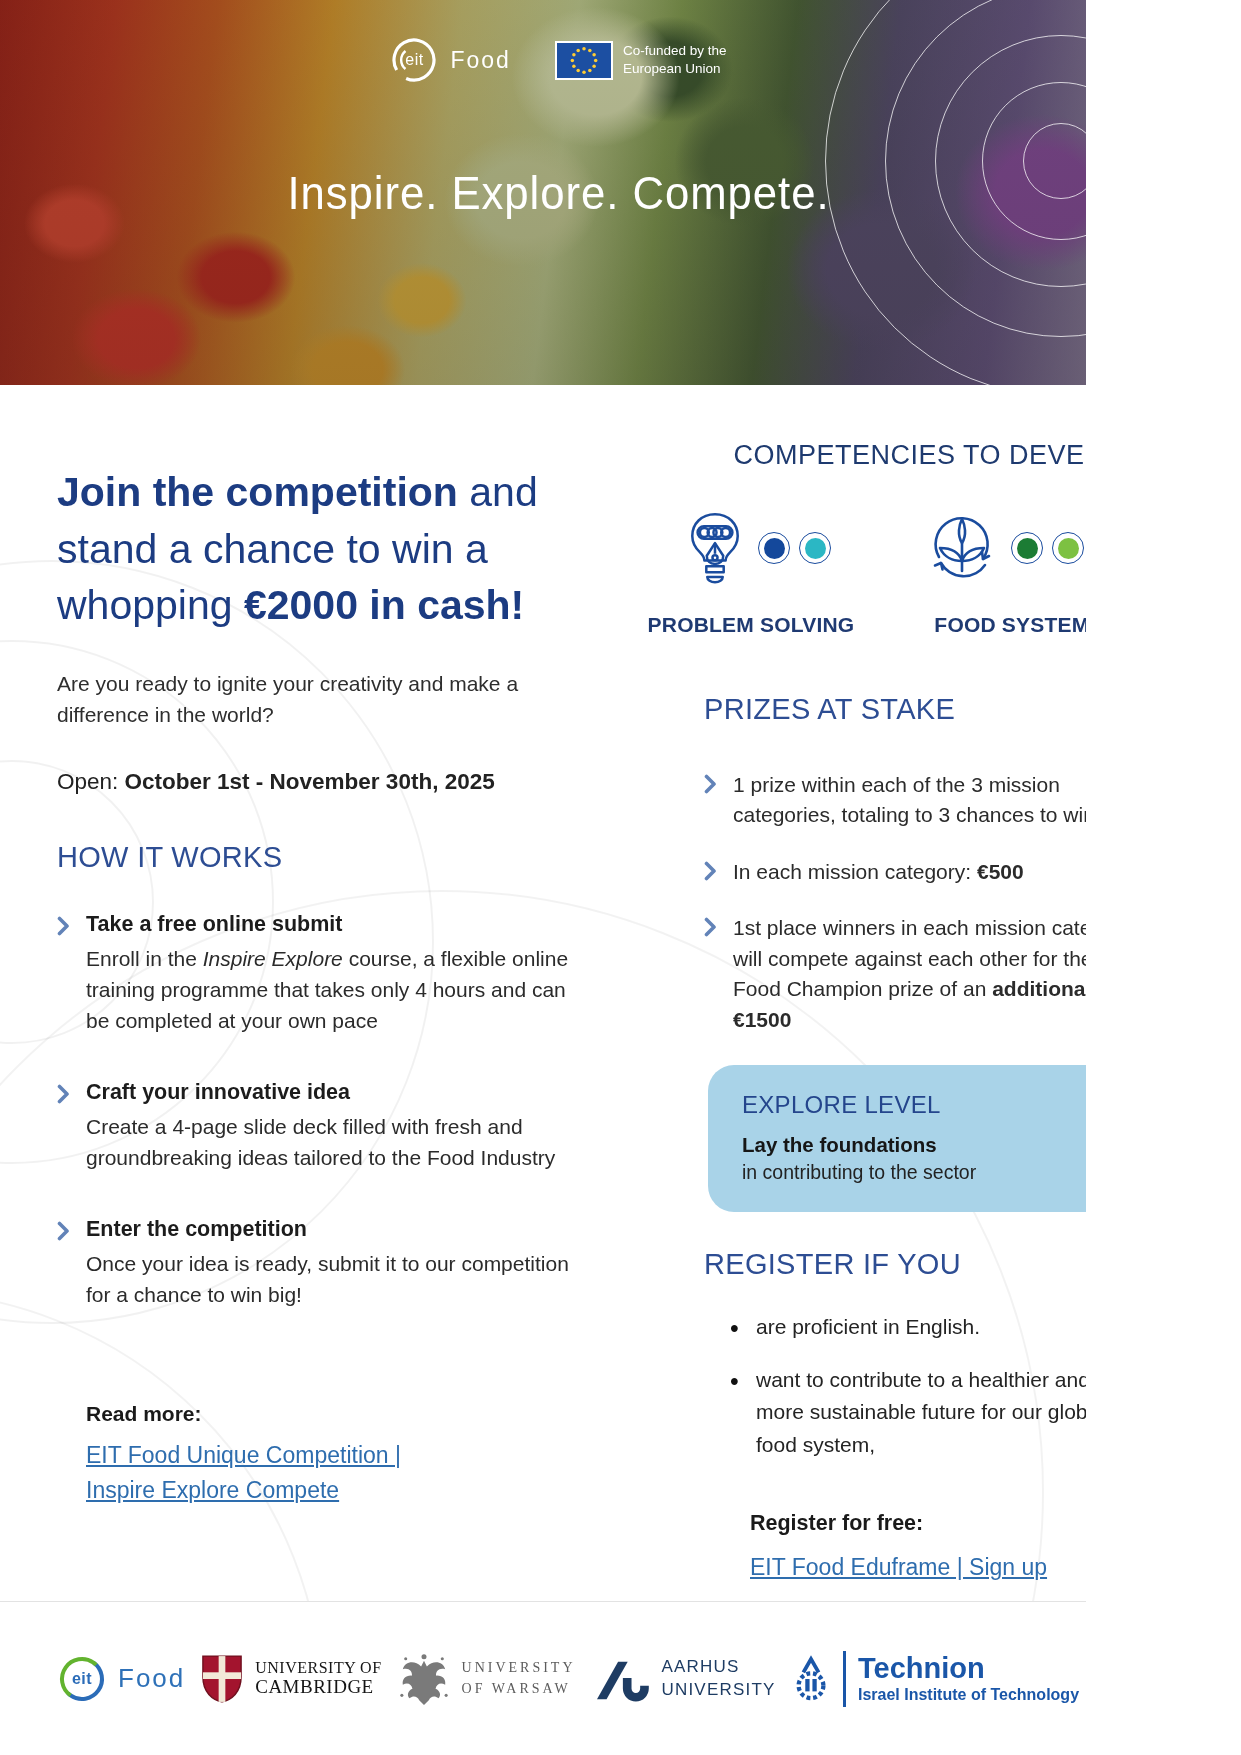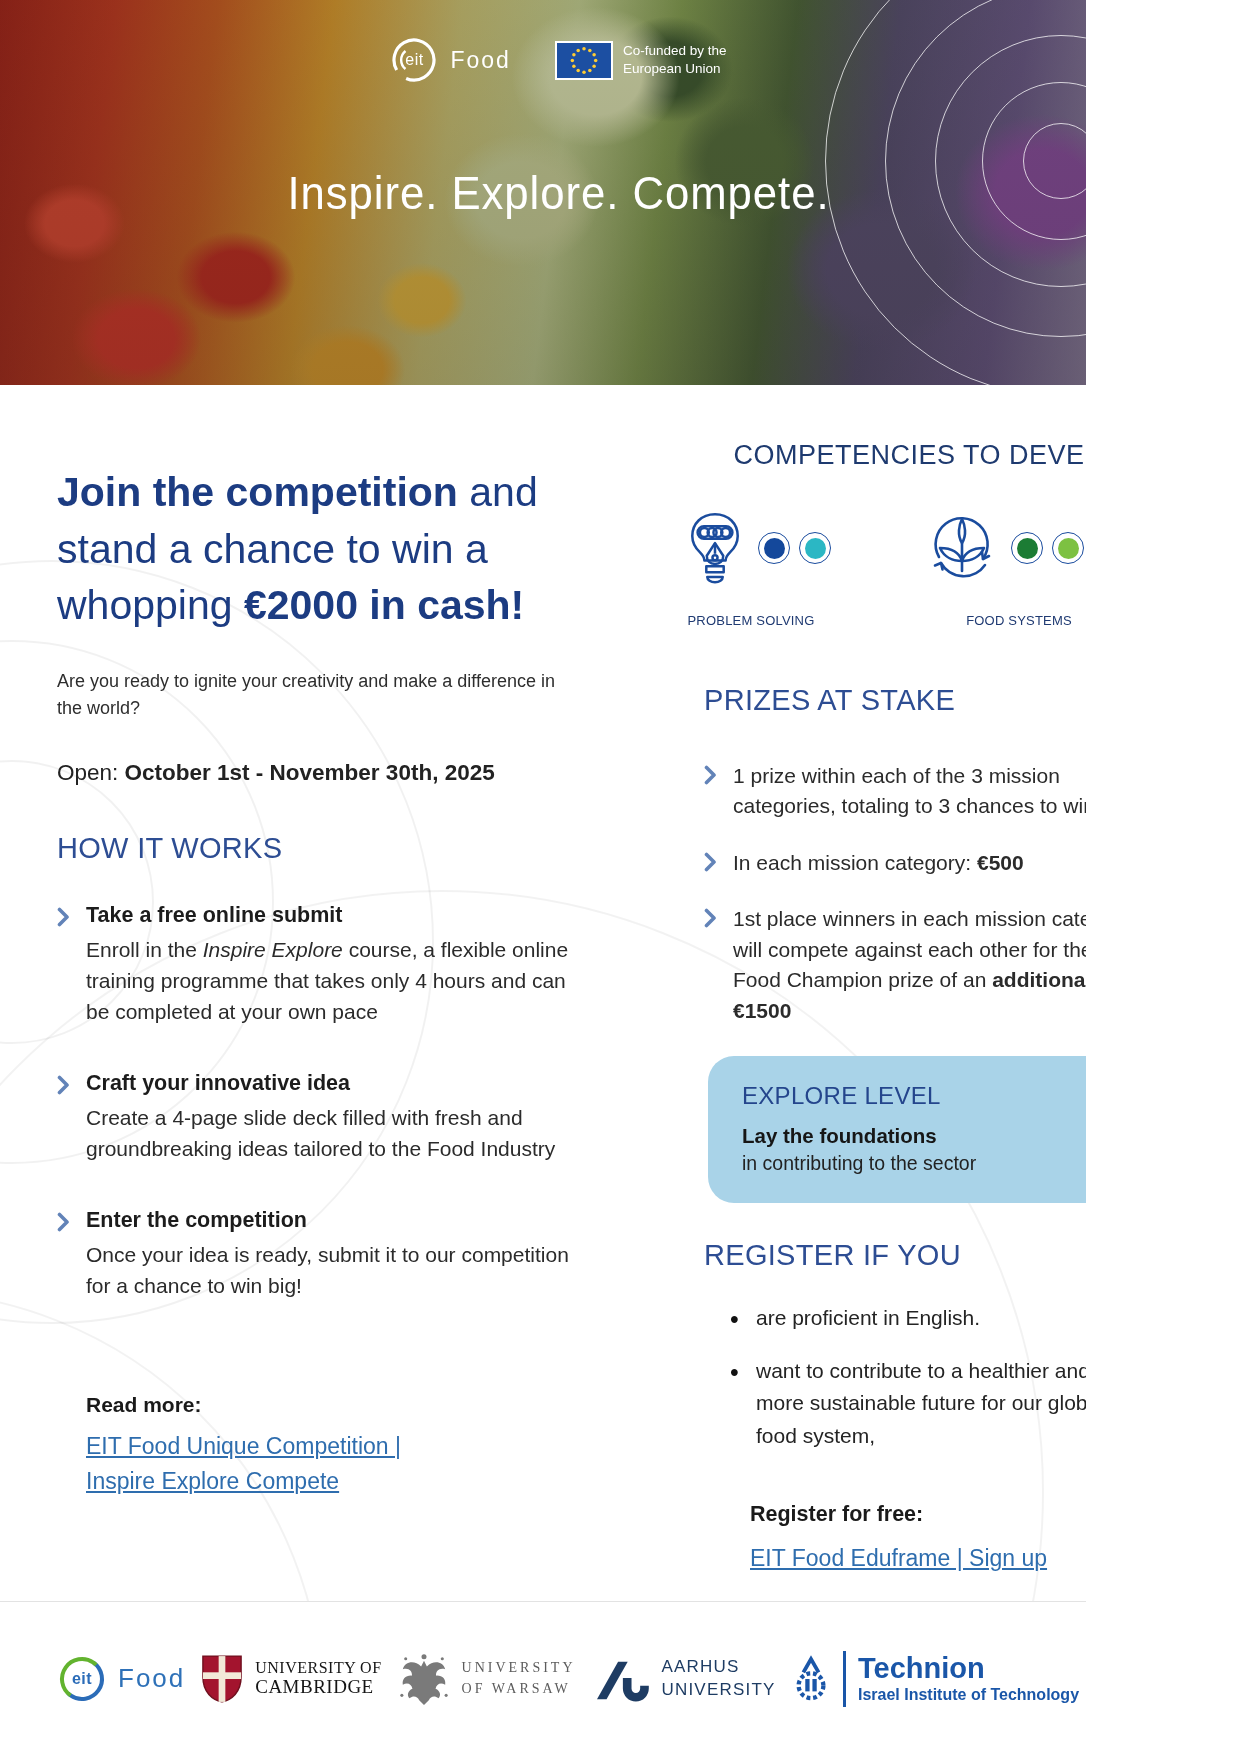--- a/index.html
+++ b/index.html
@@ -50,21 +50,21 @@
   
   .kicker{color:#1e3a6f;font-size:26px;letter-spacing:.5px;}
   .h-blue{color:#2d4d93;font-size:29px;font-weight:400;letter-spacing:.3px;}
   .bold{font-weight:bold;}
   .it{font-style:italic;}
   a.link{color:#2e6dae;text-decoration:underline;font-size:23px;line-height:1.5;cursor:pointer;}
 
   
   .col-left{position:absolute;left:57px;top:438px;width:520px;z-index:3;}
   .headline{margin-top:26px;color:#1c3c82;font-size:41px;line-height:1.38;font-weight:400;}
-  .intro{margin-top:34px;font-size:18px;line-height:1.5;color:#2e2e2e;width:505px;}
+  .intro{margin-top:34px;font-size:21px;line-height:1.5;color:#2e2e2e;width:505px;}
   .open-line{margin-top:38px;font-size:22.5px;color:#222;}
   .how-title{margin-top:46px;}
   .steps{margin-top:38px;}
   .step{display:flex;gap:16px;margin-bottom:44px;}
   .chev{flex:0 0 13px;margin-top:4px;}
   .step-title{font-size:21.5px;font-weight:bold;color:#1c1c1c;margin-bottom:6px;}
   .step-body{font-size:21px;line-height:1.48;color:#2b2b2b;}
   .readmore{margin-left:29px;margin-top:92px;}
   .readmore-label{font-size:21px;font-weight:bold;color:#1a1a1a;}
   .readmore .link{display:inline-block;margin-top:12px;width:360px;}
@@ -72,21 +72,21 @@
   
   .col-right{position:absolute;left:630px;top:440px;width:510px;z-index:3;}
   .comp-title{text-align:right;font-size:27px;}
   .comp-row{display:flex;justify-content:center;gap:96px;margin-top:40px;align-items:center;}
   .comp-group{display:flex;align-items:center;gap:14px;}
   .dots{display:flex;gap:9px;}
   .dot{width:30px;height:30px;border-radius:50%;border:1.6px solid #1a4c9e;display:flex;
        align-items:center;justify-content:center;}
   .dot i{width:21px;height:21px;border-radius:50%;display:block;}
   .comp-labels{display:flex;justify-content:center;gap:36px;margin-top:28px;}
-  .comp-label{width:232px;text-align:center;font-size:13px;font-weight:normal;color:#1f3a72;letter-spacing:.2px;}
+  .comp-label{width:232px;text-align:center;font-size:21px;font-weight:bold;color:#1f3a72;letter-spacing:.2px;}
   .prizes-title{margin-top:56px;margin-left:74px;}
   .prizes{margin-top:44px;margin-left:74px;width:436px;}
   .prize{display:flex;gap:16px;margin-bottom:26px;}
   .prize-body{font-size:21px;line-height:1.45;color:#2b2b2b;}
   .explore-box{margin-top:30px;margin-left:78px;width:420px;box-sizing:border-box;
                background:#a9d3e8;border-radius:26px;padding:26px 34px 28px;}
   .explore-title{color:#24458c;font-size:24px;letter-spacing:.3px;}
   .explore-bold{margin-top:14px;font-size:20.5px;font-weight:bold;color:#161616;}
   .explore-rest{margin-top:4px;font-size:19.5px;color:#222;}
   .register-title{margin-top:36px;margin-left:74px;}

